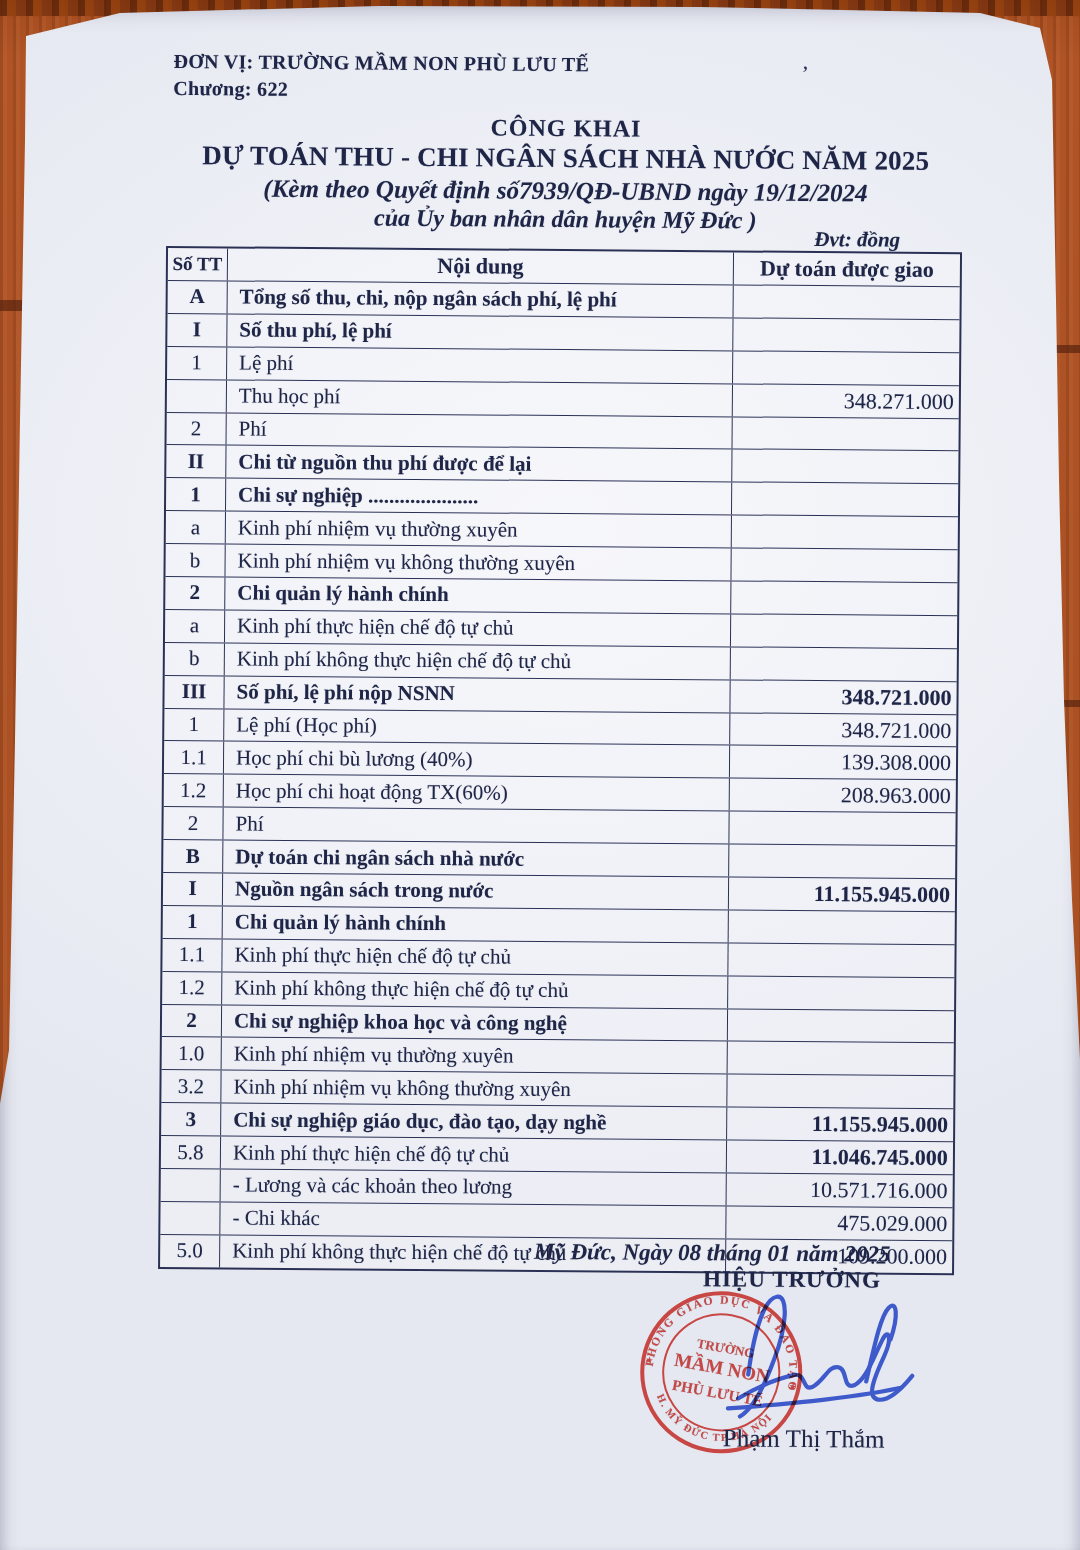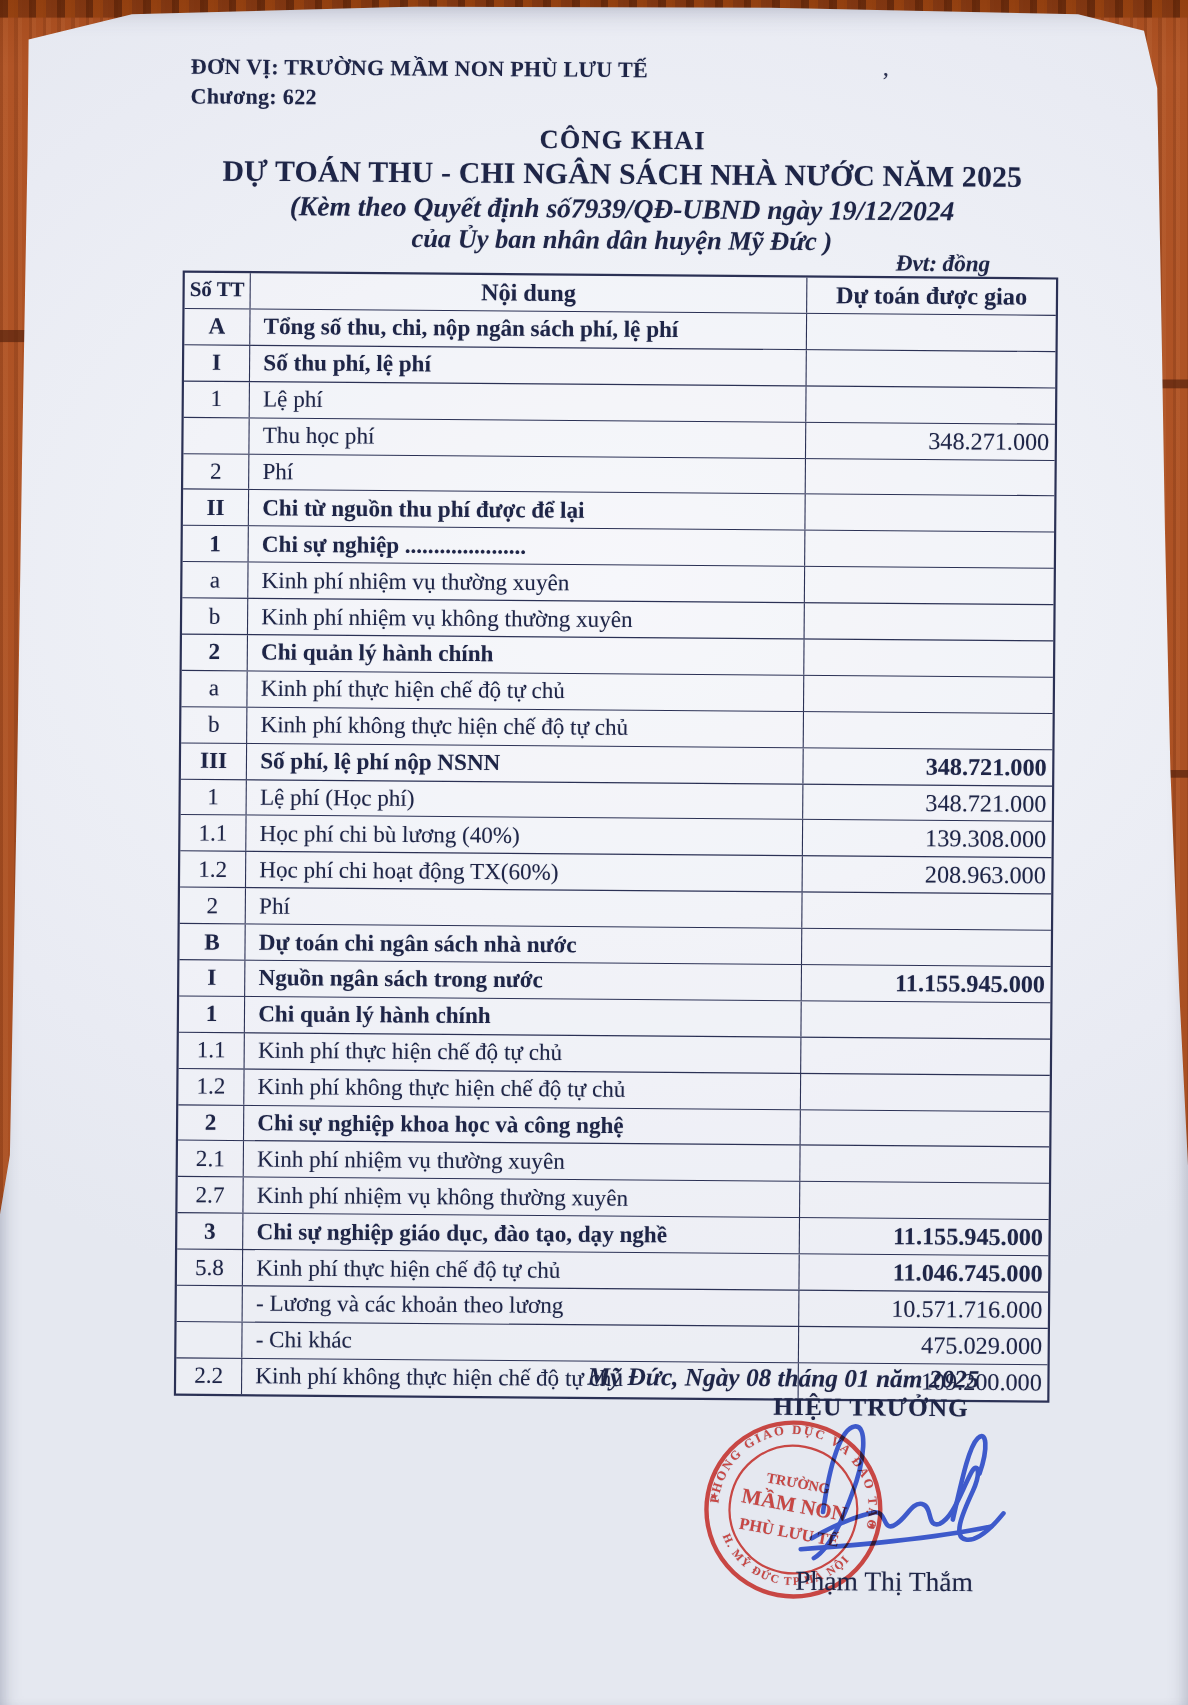--- a/index.html
+++ b/index.html
@@ -198,26 +198,26 @@
     <div class="td c-no">1.2</div>
     <div class="td c-label">Kinh phí không thực hiện chế độ tự chủ</div>
     <div class="td c-value"></div>
   </div>
       <div class="tr">
     <div class="td c-no b">2</div>
     <div class="td c-label b">Chi sự nghiệp khoa học và công nghệ</div>
     <div class="td c-value"></div>
   </div>
       <div class="tr">
-    <div class="td c-no">2.1</div>
+    <div class="td c-no">1.0</div>
     <div class="td c-label">Kinh phí nhiệm vụ thường xuyên</div>
     <div class="td c-value"></div>
   </div>
       <div class="tr">
-    <div class="td c-no">2.7</div>
+    <div class="td c-no">3.2</div>
     <div class="td c-label">Kinh phí nhiệm vụ không thường xuyên</div>
     <div class="td c-value"></div>
   </div>
       <div class="tr">
     <div class="td c-no b">3</div>
     <div class="td c-label b">Chi sự nghiệp giáo dục, đào tạo, dạy nghề</div>
     <div class="td c-value b">11.155.945.000</div>
   </div>
       <div class="tr">
     <div class="td c-no">5.8</div>
@@ -228,21 +228,21 @@
     <div class="td c-no"></div>
     <div class="td c-label">- Lương và các khoản theo lương</div>
     <div class="td c-value">10.571.716.000</div>
   </div>
       <div class="tr">
     <div class="td c-no"></div>
     <div class="td c-label">- Chi khác</div>
     <div class="td c-value">475.029.000</div>
   </div>
       <div class="tr">
-    <div class="td c-no">2.2</div>
+    <div class="td c-no">5.0</div>
     <div class="td c-label">Kinh phí không thực hiện chế độ tự chủ</div>
     <div class="td c-value">109.200.000</div>
   </div>
     </div>
 
   <div class="date-line">Mỹ Đức, Ngày 08 tháng 01 năm 2025</div>
   <div class="signer-title">HIỆU TRƯỞNG</div>
 
   <svg class="stamp" viewBox="-85 -85 170 170">
     <defs>

